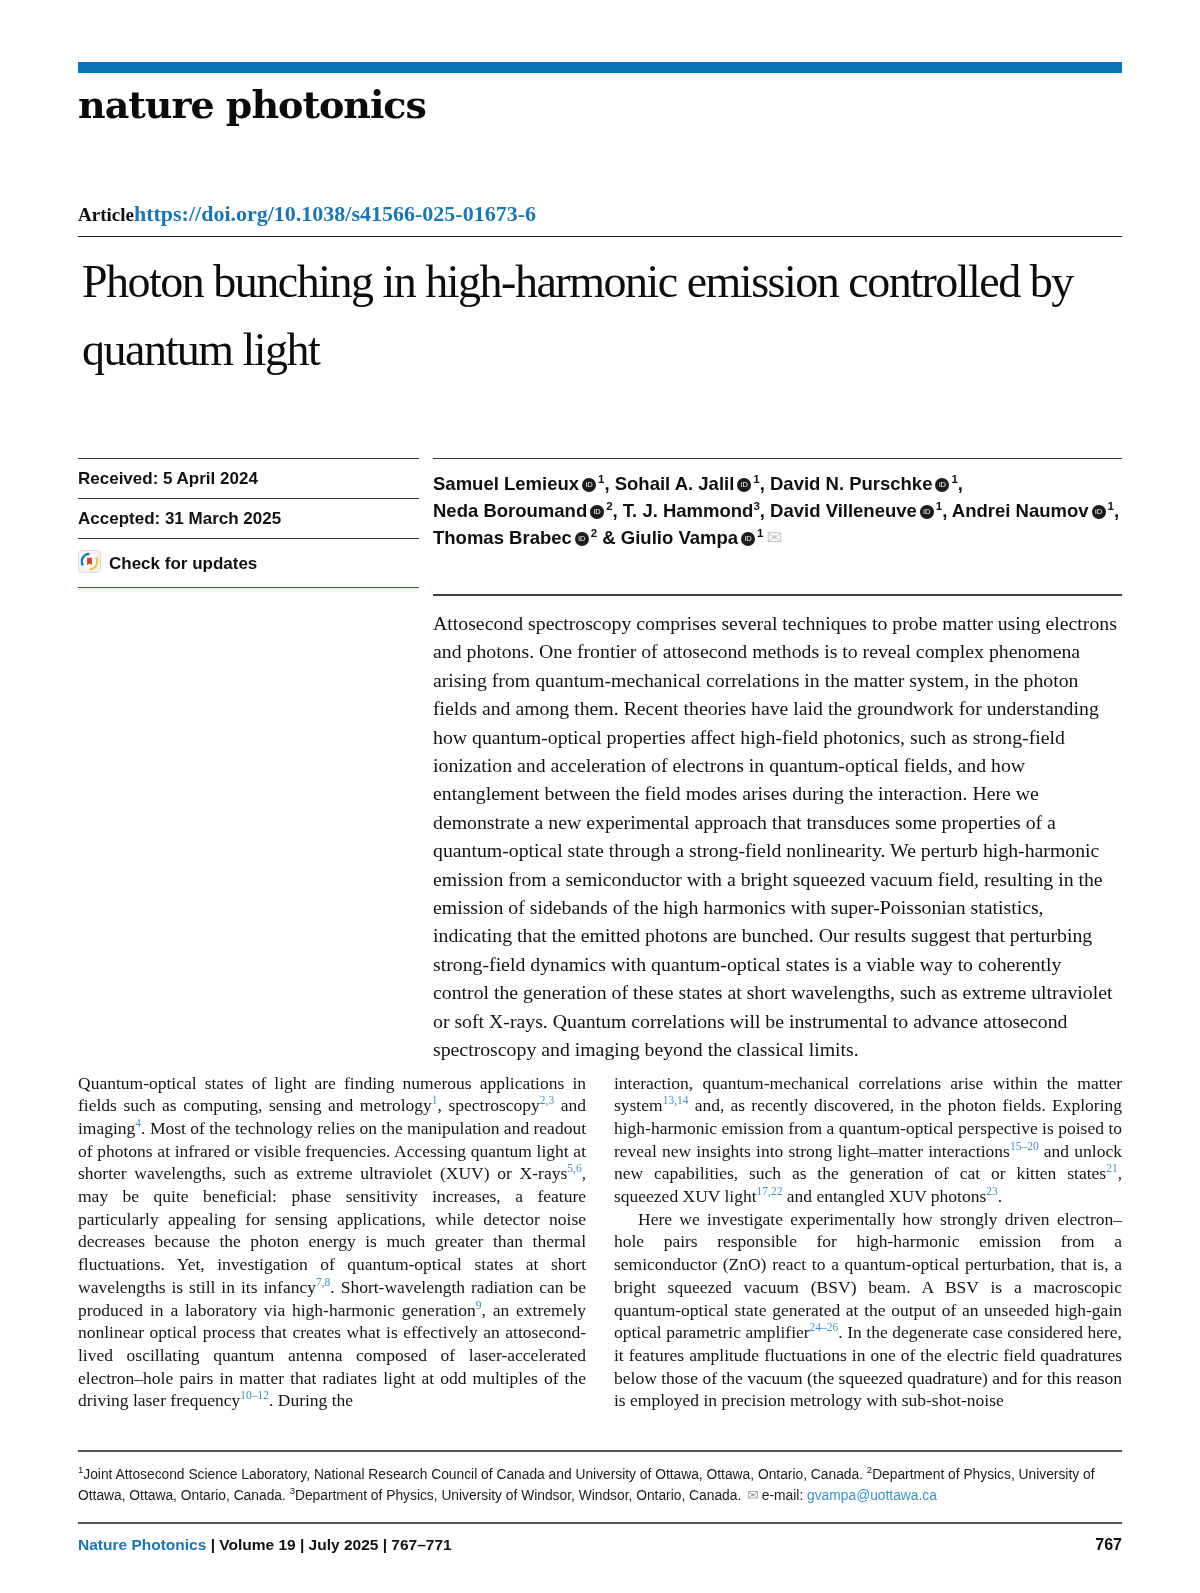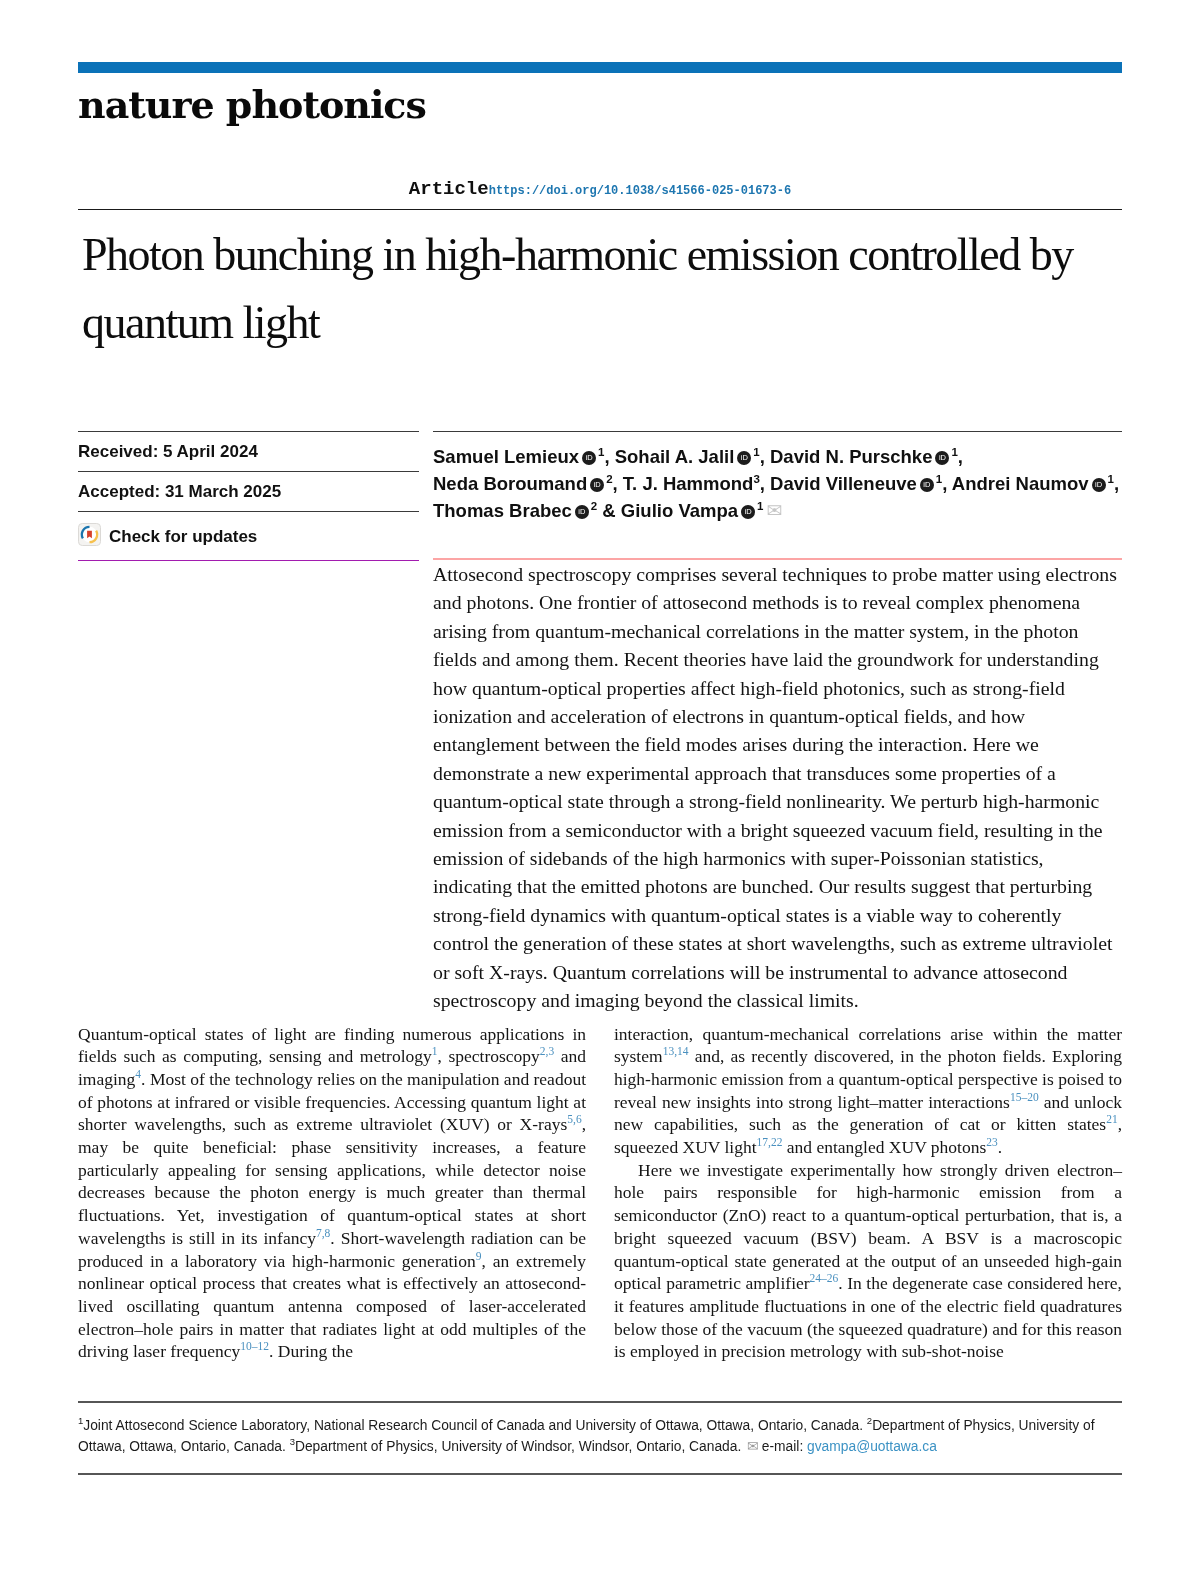--- a/index.html
+++ b/index.html
@@ -18,26 +18,26 @@
   .logo{
     margin-top:11px;
     font-family:"DejaVu Serif",serif;
     font-weight:700;
     font-size:38px;
     line-height:42px;
     letter-spacing:-1px;
     color:#0a0a0a;
   }
   .header-row{
-    display:flex;justify-content:center;align-items:baseline;
-    margin-top:52px;
-    font-family:Liberation Mono, monospace;
+    display:flex;justify-content:flex-start;align-items:baseline;
+    margin-top:75px;
+    font-family:Liberation Serif, serif;
   }
   .kicker{font-size:19px;font-weight:700;color:#0f0f0f;}
-  .doi{font-size:12px;font-weight:700;color:#1d76b0;text-decoration:none;cursor:pointer;}
+  .doi{font-size:22px;font-weight:700;color:#1d76b0;text-decoration:none;cursor:pointer;}
   .title-rule{margin-top:9px;border-top:1px solid #1a1a1a;}
   .title{
     margin:11px 0 0 4px;
     font-family:"Liberation Serif",serif;
     font-weight:400;
     font-size:46px;
     line-height:68px;
     letter-spacing:-1.5px;
     color:#0d0d0d;
   }
@@ -69,22 +69,23 @@
     background:#1c1c1c;color:#fff;
     font-family:"Liberation Sans",sans-serif;
     font-size:7.5px;font-weight:400;
     vertical-align:3px;margin:0 2px 0 3px;
     cursor:pointer;
   }
   sup.sup{font-size:11.5px;line-height:0;vertical-align:super;letter-spacing:0;}
   sup.sup.ref{color:#4a90bf;cursor:pointer;}
   .mailicon{color:#c6c6c6;font-size:19px;margin-left:3px;font-weight:400;cursor:pointer;}
   .abstract{
-    margin-top:34px;
-    border-top:2px solid #fca5a5;
+    margin-top:43px;
+    border-top:2px solid #404040;
+    padding-top:13px;
     font-size:19.8px;
     line-height:28.4px;
     color:#131313;
     text-align:left;
   }
   .body{
     display:flex;gap:28px;
     margin-top:8px;
     font-size:17.5px;
     line-height:22.7px;
@@ -174,14 +175,18 @@
     <div class="bcol">
       <p>interaction, quantum-mechanical correlations arise within the matter system<sup class="sup ref">13,14</sup> and, as recently discovered, in the photon fields. Exploring high-harmonic emission from a quantum-optical perspective is poised to reveal new insights into strong light–matter interactions<sup class="sup ref">15–20</sup> and unlock new capabilities, such as the generation of cat or kitten states<sup class="sup ref">21</sup>, squeezed XUV light<sup class="sup ref">17,22</sup> and entangled XUV photons<sup class="sup ref">23</sup>.</p>
       <p class="indent">Here we investigate experimentally how strongly driven electron–hole pairs responsible for high-harmonic emission from a semiconductor (ZnO) react to a quantum-optical perturbation, that is, a bright squeezed vacuum (BSV) beam. A BSV is a macroscopic quantum-optical state generated at the output of an unseeded high-gain optical parametric amplifier<sup class="sup ref">24–26</sup>. In the degenerate case considered here, it features amplitude fluctuations in one of the electric field quadratures below those of the vacuum (the squeezed quadrature) and for this reason is employed in precision metrology with sub-shot-noise</p>
     </div>
   </div>
 
   <div class="footnote"><sup class="sup">1</sup>Joint Attosecond Science Laboratory, National Research Council of Canada and University of Ottawa, Ottawa, Ontario, Canada. <sup class="sup">2</sup>Department of Physics, University of Ottawa, Ottawa, Ontario, Canada. <sup class="sup">3</sup>Department of Physics, University of Windsor, Windsor, Ontario, Canada. <span class="mailicon">✉</span>e-mail: <a class="tlink">gvampa@uottawa.ca</a></div>
 
   <div class="footer-rule"></div>
 
+  <div class="footer">
+    <span><a class="tlink">Nature Photonics</a> | Volume 19 | July 2025 | 767–771</span>
+    <span class="pageno">767</span>
+  </div>
 
 </div>
 
 </body></html>

